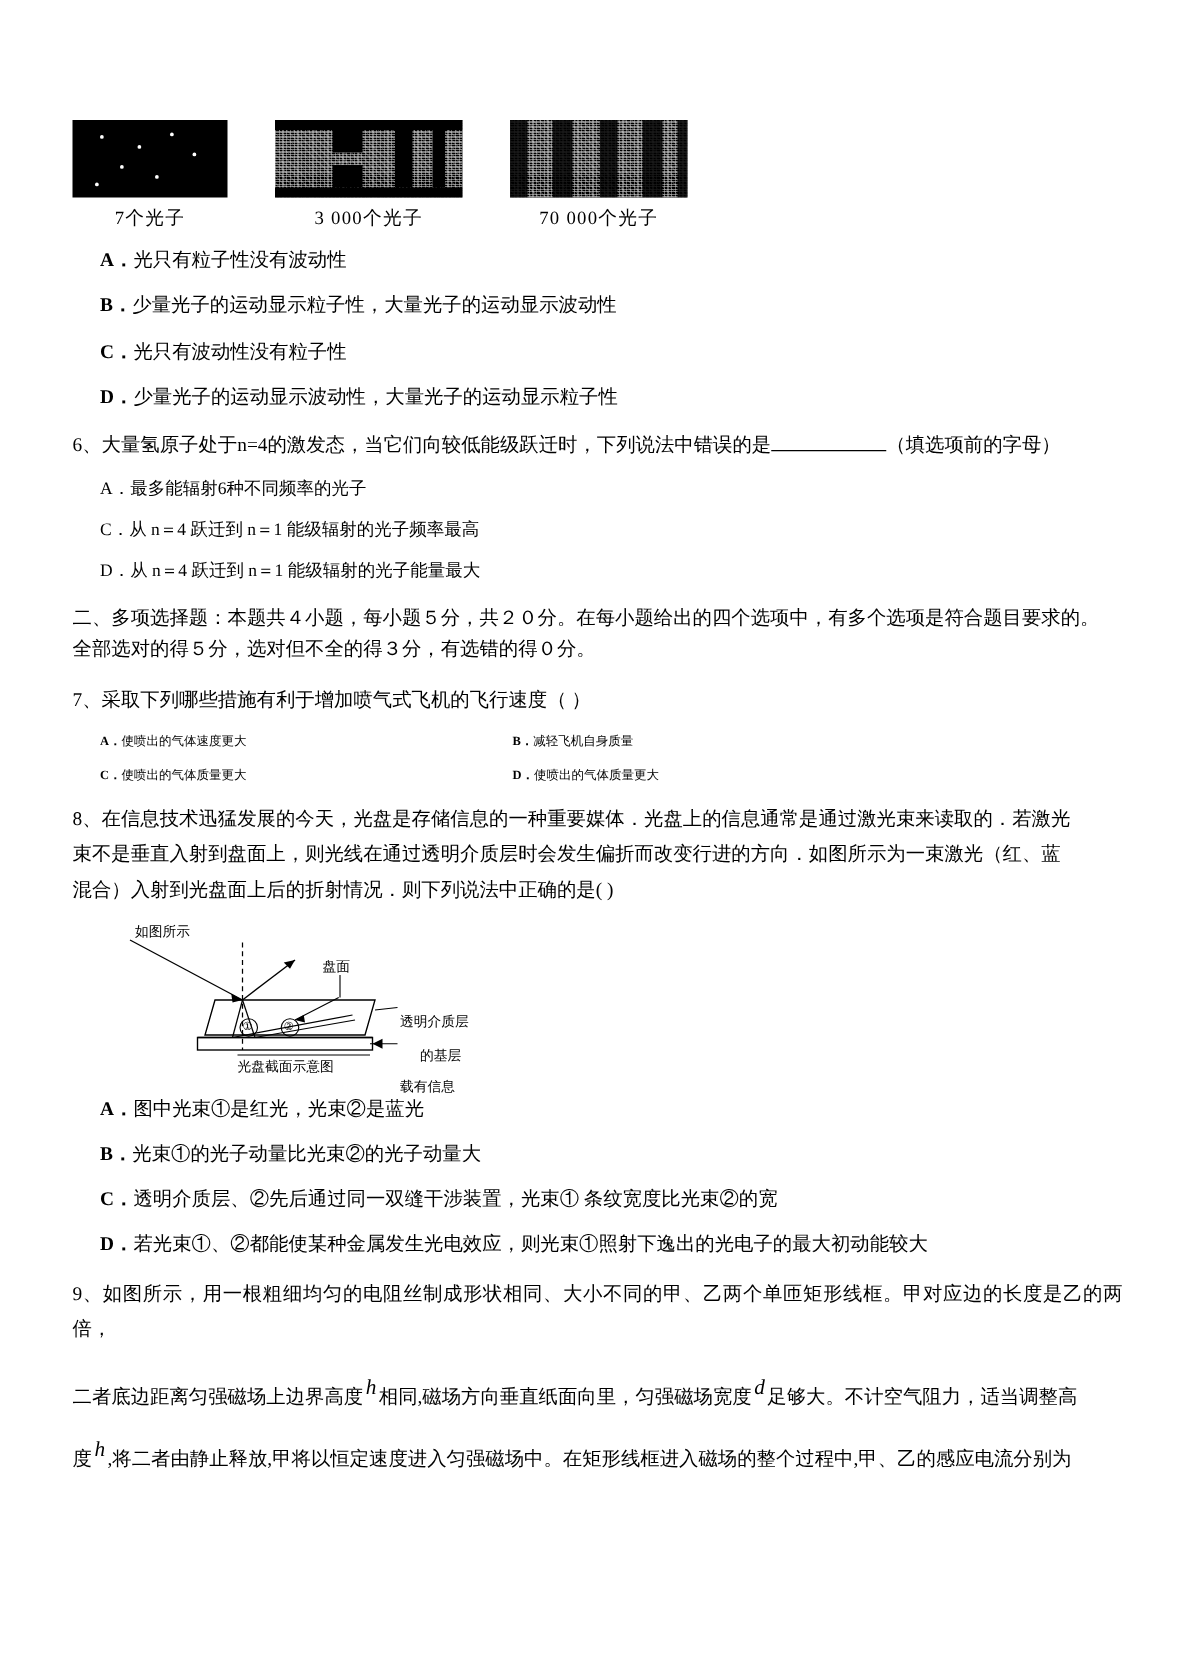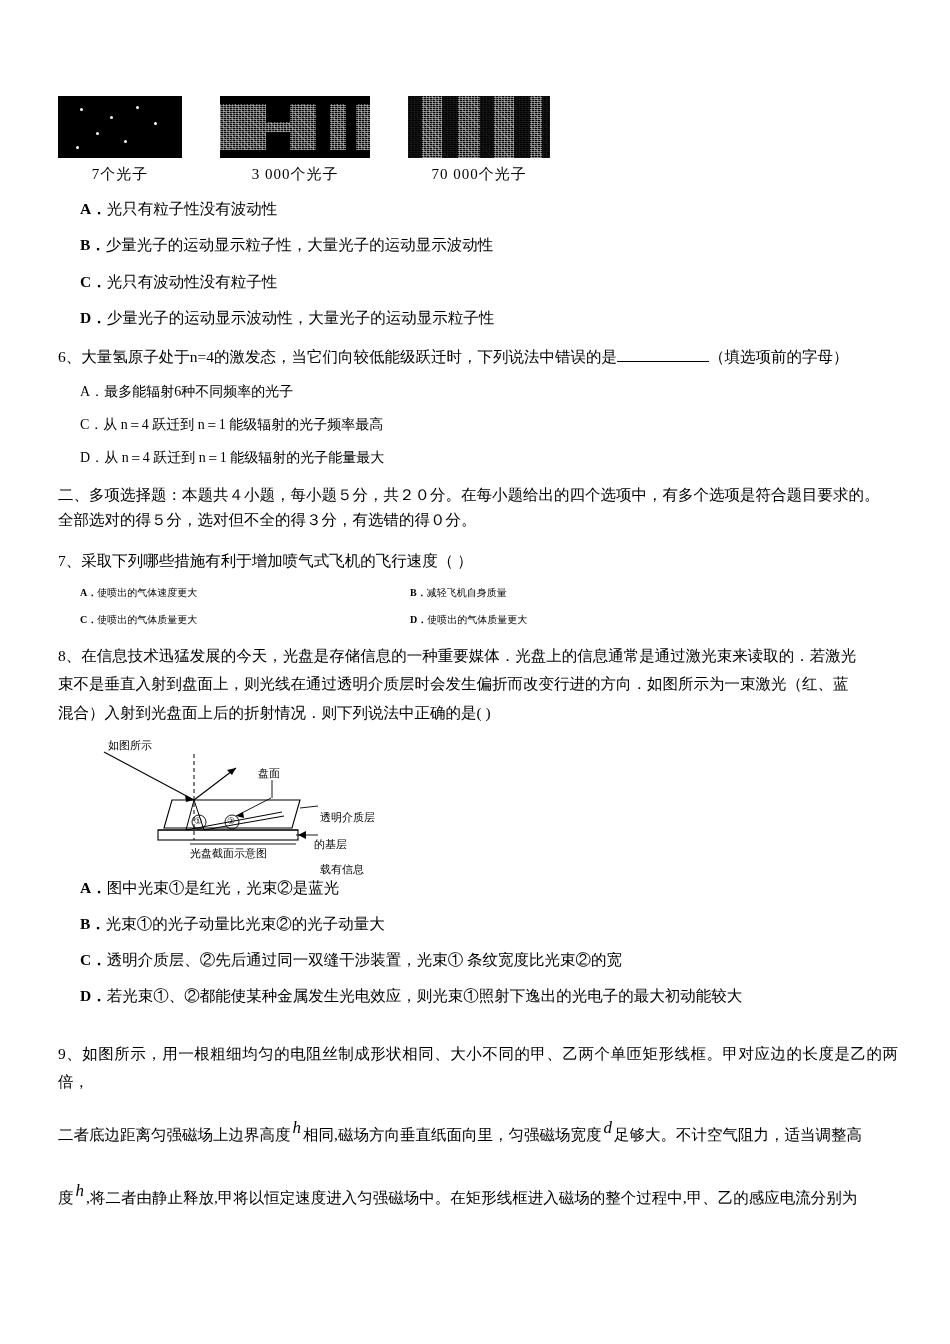--- a/index.html
+++ b/index.html
@@ -291,41 +291,41 @@
 
         <line x1="104" y1="106" x2="210" y2="106" stroke="#000" stroke-width="0.9"></line>
 
         <circle cx="113" cy="84" r="7" fill="none" stroke="#000" stroke-width="0.9"></circle>
         <circle cx="146" cy="84" r="7" fill="none" stroke="#000" stroke-width="0.9"></circle>
       </svg>
       <div class="disc-label" style="left:22px; top:0px;">如图所示</div>
       <div class="disc-label" style="left:172px; top:28px;">盘面</div>
       <div class="disc-label" style="left:234px; top:60px;margin-top:12px;">透明介质层</div>
       <div class="disc-label" style="left:234px; top:84px;margin-top:40px;">载有信息</div>
-      <div class="disc-label" style="left:228px; top:99px;">的基层</div>
+      <div class="disc-label" style="left:250px; top:99px;">的基层</div>
       <div class="disc-label" style="left:104px; top:108px;">光盘截面示意图</div>
       <div class="disc-label" style="left:108px; top:78px; font-size:9px;">①</div>
       <div class="disc-label" style="left:141px; top:78px; font-size:9px;">②</div>
     </div>
 
     <div class="opt">
       <b>A．</b><span>图中光束①是红光，光束②是蓝光</span>
     </div>
     <div class="opt">
       <b>B．</b><span>光束①的光子动量比光束②的光子动量大</span>
     </div>
     <div class="opt">
       <b>C．</b><span>透明介质层、②先后通过同一双缝干涉装置，光束① 条纹宽度比光束②的宽</span>
     </div>
     <div class="opt">
       <b>D．</b><span>若光束①、②都能使某种金属发生光电效应，则光束①照射下逸出的光电子的最大初动能较大</span>
     </div>
 
-    <div class="para" style="margin-top:32px;">9、如图所示，用一根粗细均匀的电阻丝制成形状相同、大小不同的甲、乙两个单匝矩形线框。甲对应边的长度是乙的两倍，</div>
+    <div class="para" style="margin-top:14px;">9、如图所示，用一根粗细均匀的电阻丝制成形状相同、大小不同的甲、乙两个单匝矩形线框。甲对应边的长度是乙的两倍，</div>
     <div class="para" style="margin-top:22px;">
       <span>二者底边距离匀强磁场上边界高度</span><span class="hvar">h</span><span>相同,磁场方向垂直纸面向里，匀强磁场宽度</span><span class="hvar">d</span><span>足够大。不计空气阻力，适当调整高</span>
     </div>
-    <div class="para" style="margin-top:32px;">
+    <div class="para" style="margin-top:18px;">
       <span>度</span><span class="hvar">h</span><span>,将二者由静止释放,甲将以恒定速度进入匀强磁场中。在矩形线框进入磁场的整个过程中,甲、乙的感应电流分别为</span>
     </div>
 
   </div>
 </div>
 
 </body></html>

